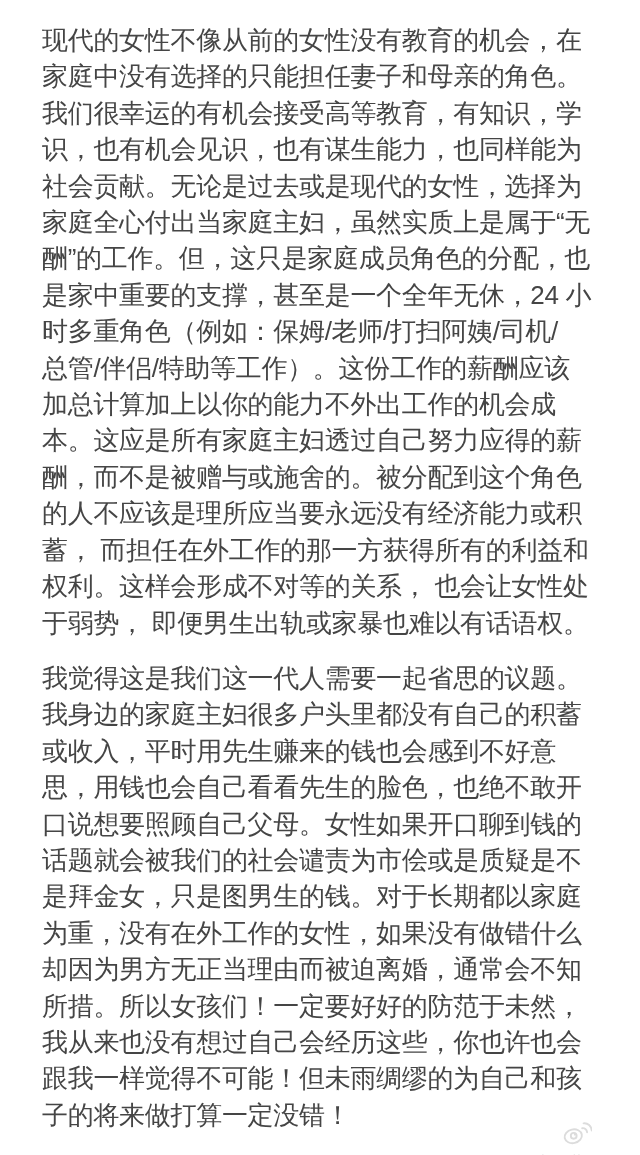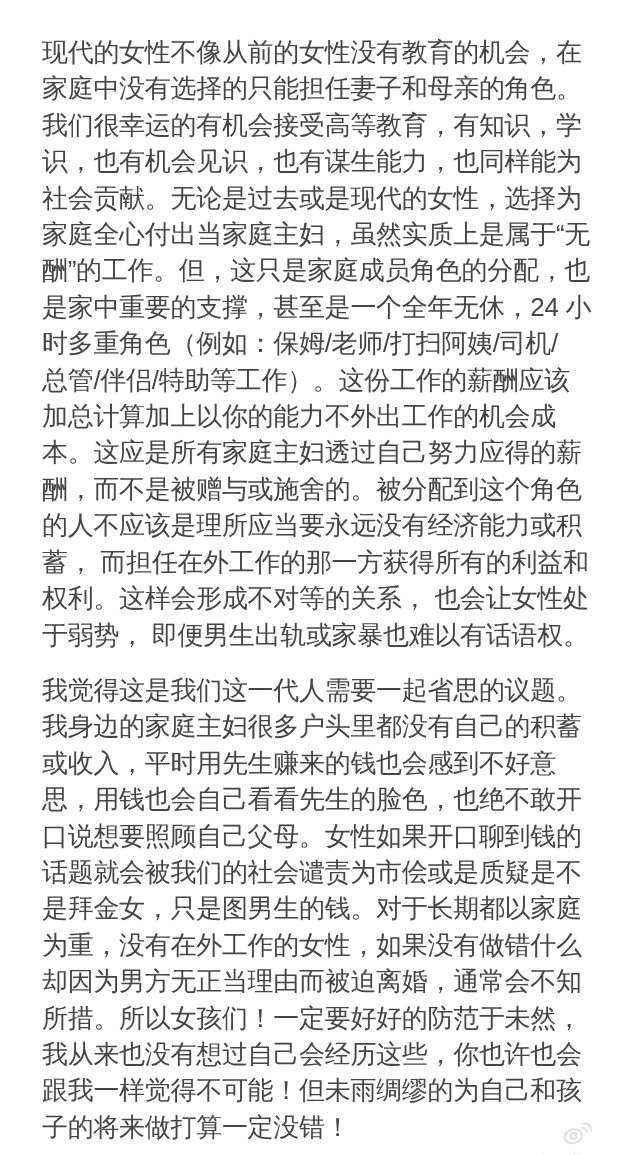--- a/index.html
+++ b/index.html
@@ -11,21 +11,21 @@
     position: relative;
     width: 640px;
     height: 1155px;
     background: #ffffff;
     overflow: hidden;
     font-family: "Liberation Sans", sans-serif;
   }
   .post-text {
     position: absolute;
     left: 42px;
-    top: 34px;
+    top: 22px;
     width: 596px;
   }
   .para {
     margin: 0;
     font-size: 26px;
     line-height: 36.4px;
     letter-spacing: -0.3px;
     color: #454545;
     white-space: pre;
     font-weight: 400;

